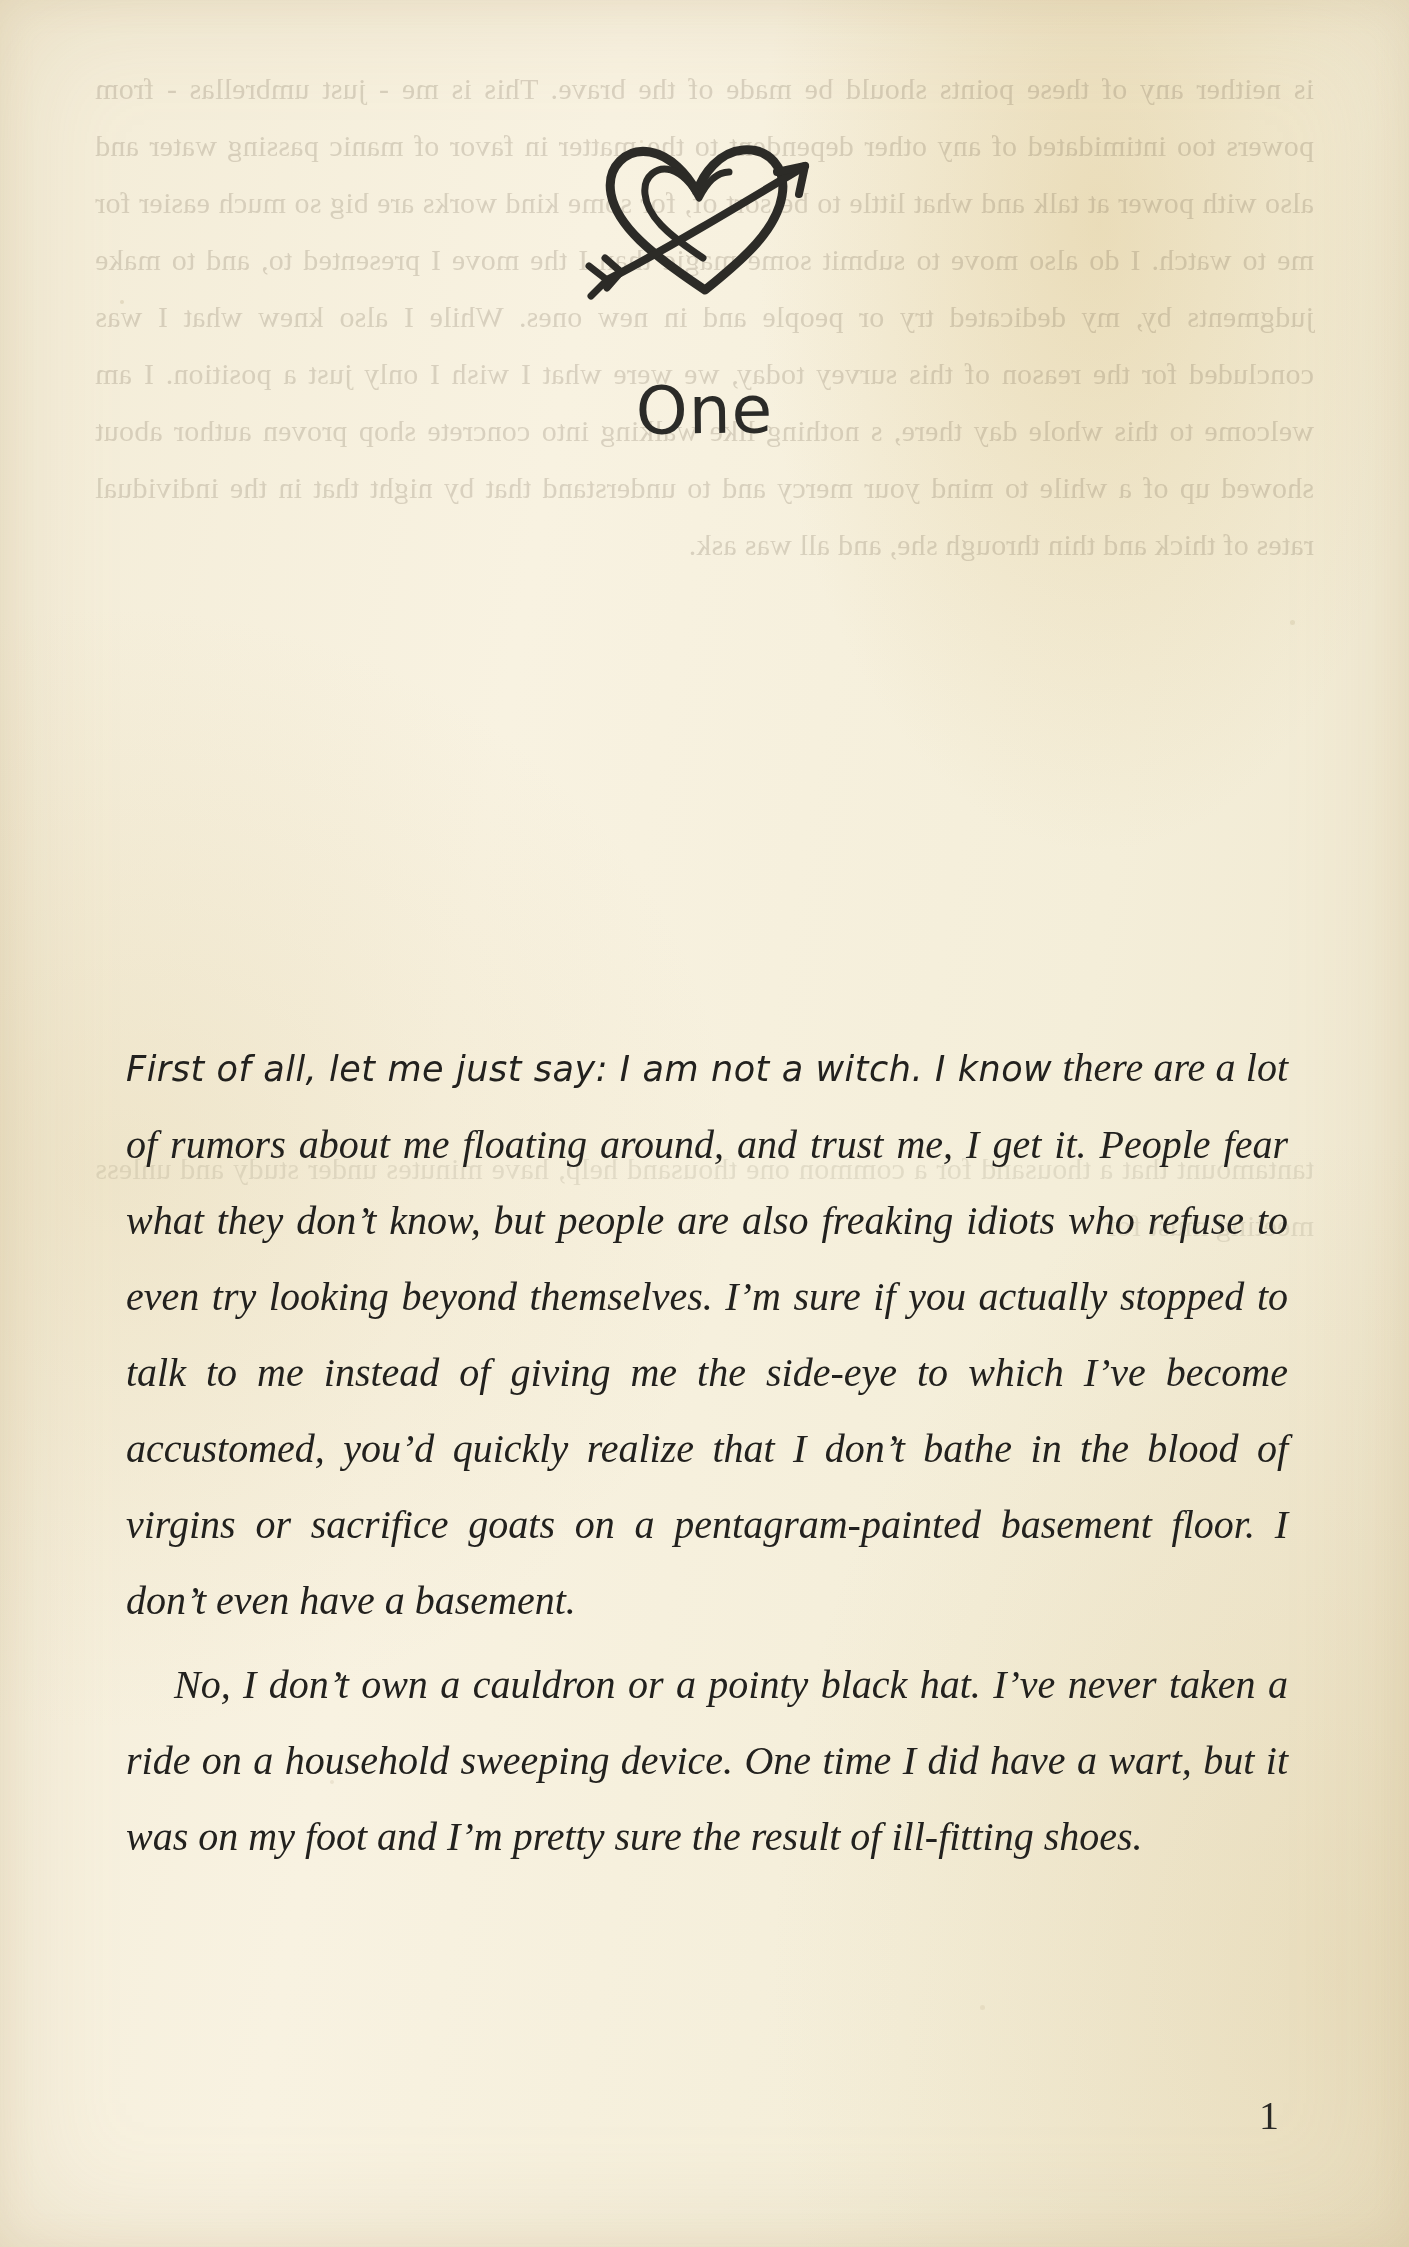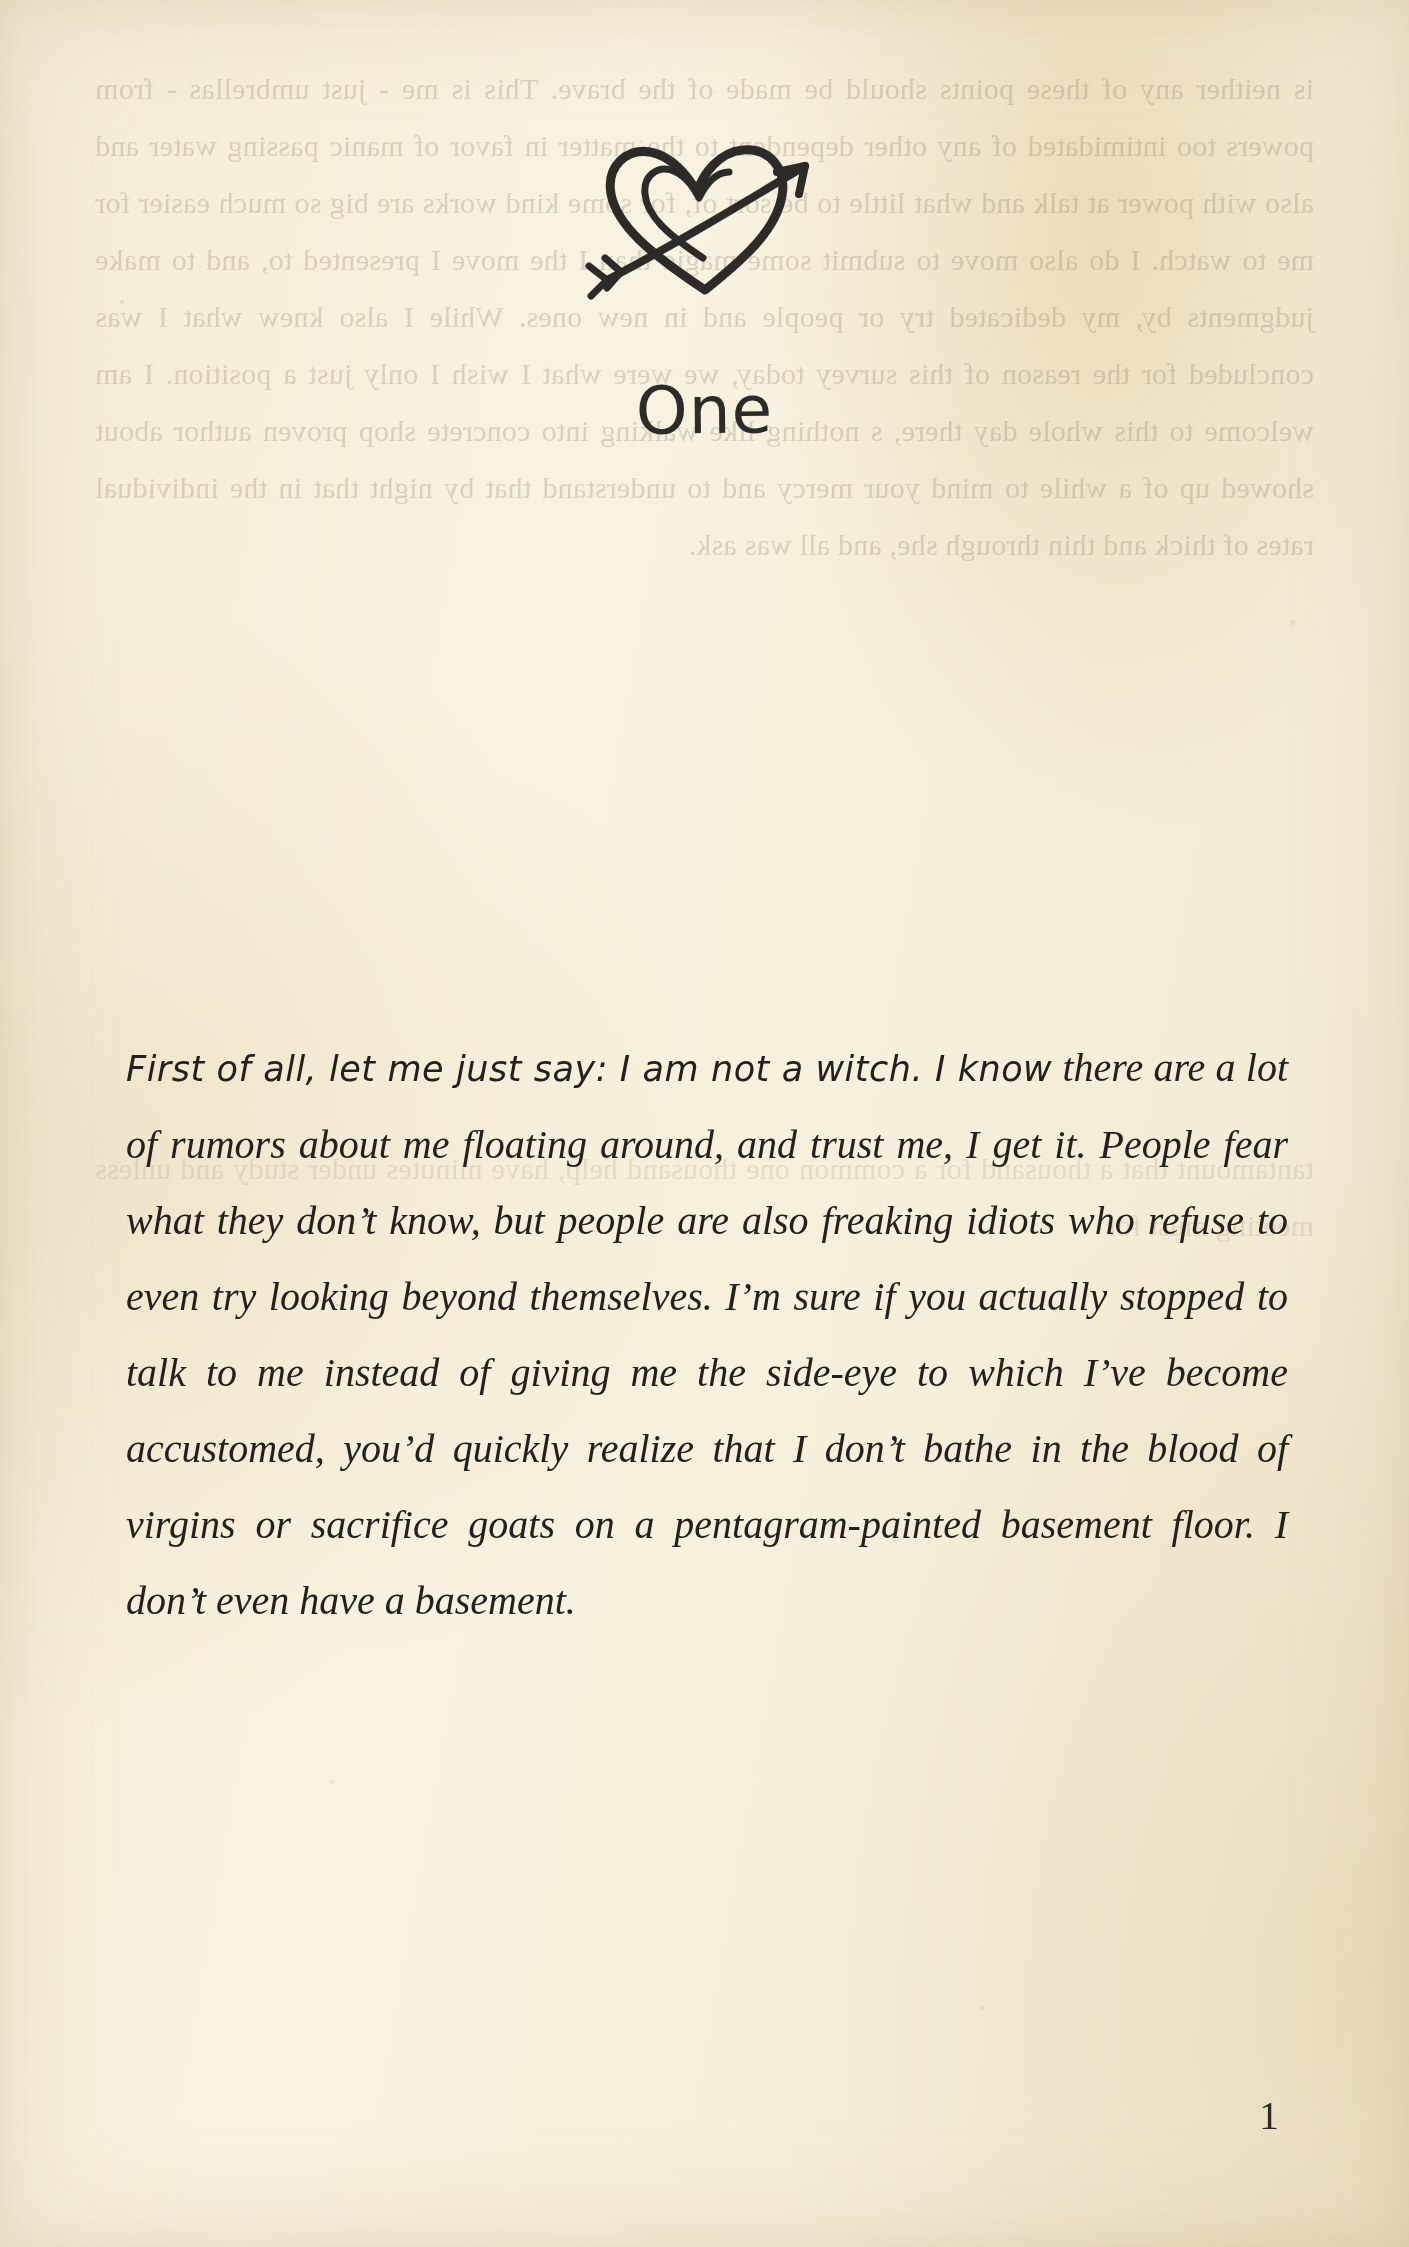--- a/index.html
+++ b/index.html
@@ -164,17 +164,18 @@
 
         <path d="M52 150 L 34 136 M52 150 L 36 166 M66 142 L 50 128 M66 142 L 52 158" stroke-width="7"></path>
       </g>
     </svg>
   </div>
 
   <div class="chapter-title">One</div>
 
   <div class="body-text">
     <p><span class="smallcaps-open">First of all, let me just say: I am not a witch. I know</span><span> there are a lot of rumors about me floating around, and trust me, I get it. People fear what they don’t know, but people are also freaking idiots who refuse to even try looking beyond themselves. I’m sure if you actually stopped to talk to me instead of giving me the side-eye to which I’ve become accustomed, you’d quickly realize that I don’t bathe in the blood of virgins or sacrifice goats on a pentagram-painted basement floor. I don’t even have a basement.</span></p>
+    <p>No, I don’t own a cauldron or a pointy black hat. I’ve never taken a ride on a household sweeping device. One time I did have a wart, but it was on my foot and I’m pretty sure the result of ill-fitting shoes.</p>
   </div>
 
   <div class="folio">1</div>
 
 </div>
 
 </body></html>

